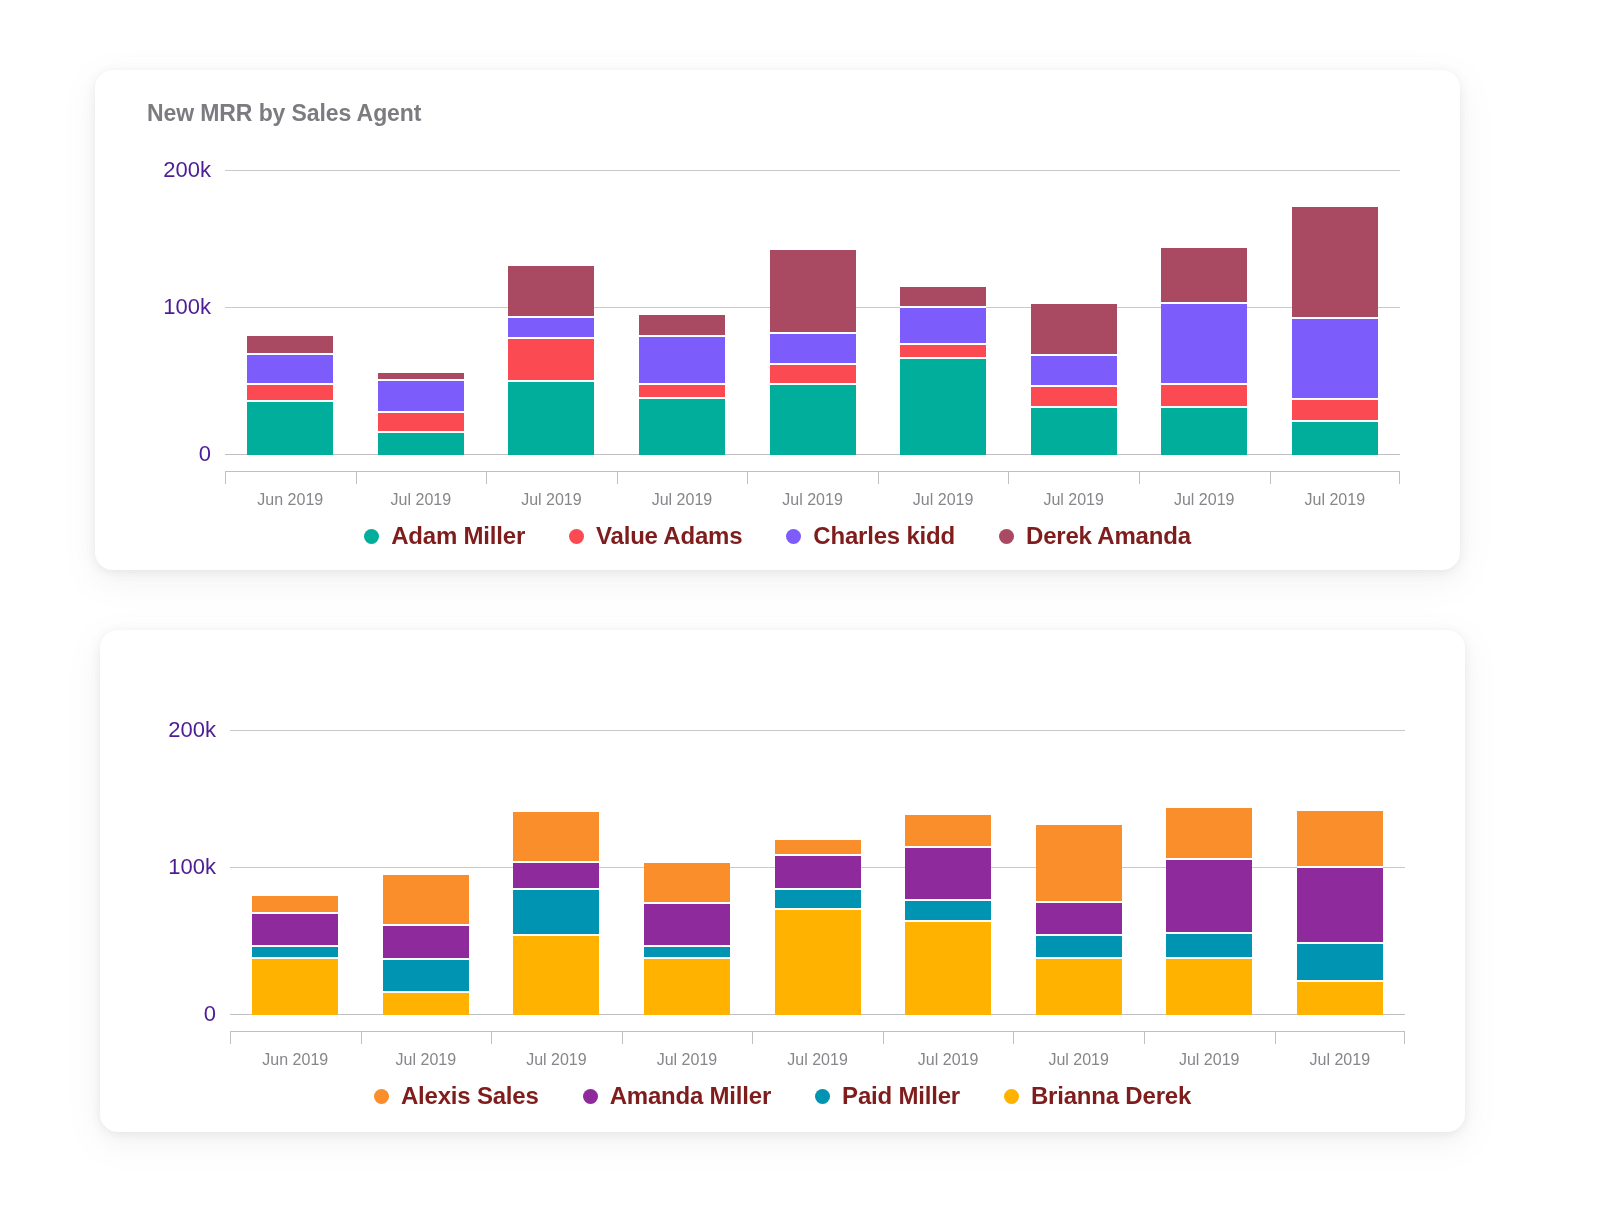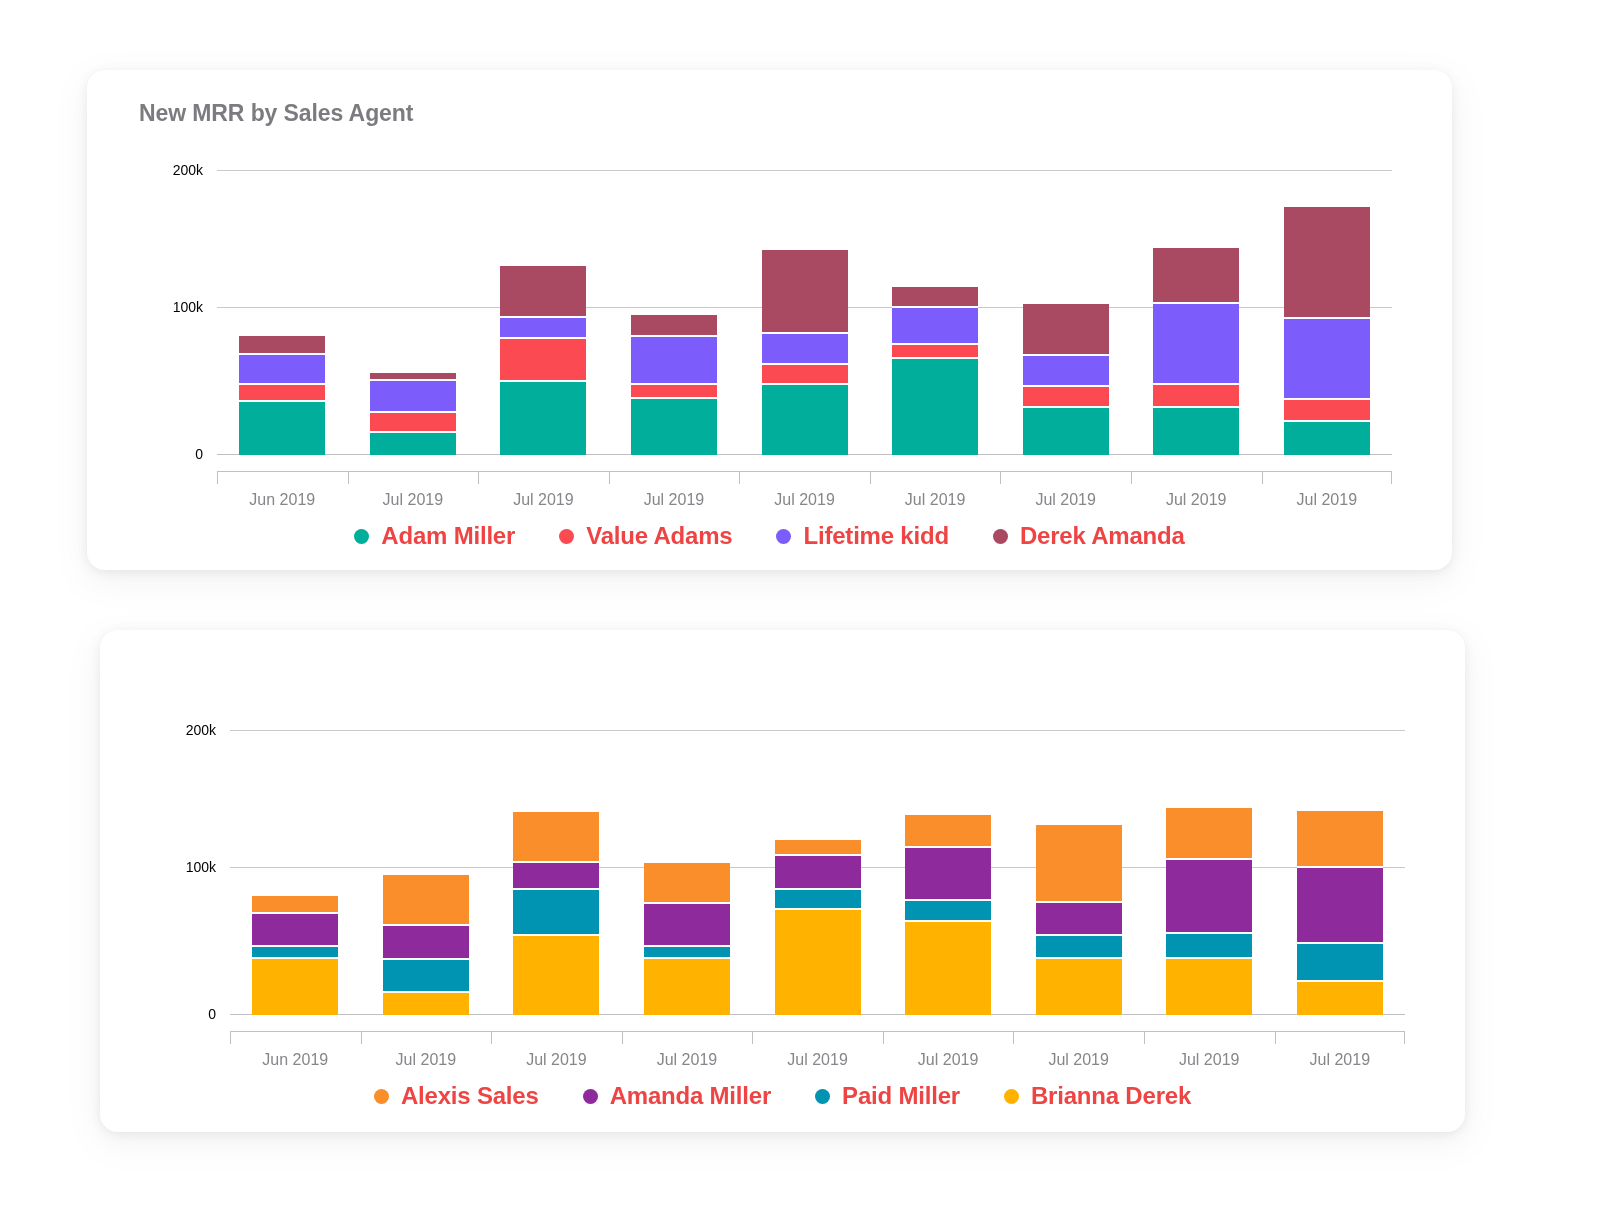--- a/index.html
+++ b/index.html
@@ -10,21 +10,21 @@
     overflow: hidden;
   }
   .page { position: relative; width: 1600px; height: 1210px; }
 
   .card {
     position: absolute;
     background: #ffffff;
     border-radius: 18px;
     box-shadow: 0 2px 10px rgba(120,120,130,0.13), 0 10px 34px rgba(120,120,130,0.10);
   }
-  #card-mrr  { left: 87px; top: 70px;  width: 1365px; height: 500px; }
+  #card-mrr  { left: 95px; top: 70px;  width: 1365px; height: 500px; }
   #card-ltv  { left: 100px; top: 630px; width: 1365px; height: 502px; }
 
   .chart-title {
     position: absolute;
     left: 52px; top: 30px;
     font-size: 23px;
     font-weight: bold;
     color: #7b7b80;
     letter-spacing: -0.1px;
     white-space: nowrap;
@@ -42,22 +42,22 @@
     position: absolute;
     left: 0; width: 100%;
     height: 1px;
     background: #c9c9cc;
   }
   .ytick-label {
     position: absolute;
     right: 100%;
     margin-right: 14px;
     transform: translateY(-50%);
-    font-size: 14px;
-    color: #000000;
+    font-size: 22px;
+    color: #4c1d95;
     white-space: nowrap;
   }
   .axis-base {
     position: absolute;
     left: 0; width: 100%;
     bottom: 0;
     height: 1px;
     background: #c0c0c4;
   }
 
@@ -129,21 +129,21 @@
     align-items: center;
     gap: 44px;
   }
   #legend-mrr { top: 452px; }
   #legend-ltv { top: 452px; }
   .legend-item { display: flex; align-items: center; gap: 12px; }
   .legend-dot { width: 15px; height: 15px; border-radius: 50%; display: block; }
   .legend-label {
     font-size: 24px;
     font-weight: bold;
-    color: #ef4444;
+    color: #7f1d1d;
     white-space: nowrap;
     letter-spacing: -0.2px;
   }
 </style>
 </head>
 <body>
 
 <div class="page">
 
   <div class="card" id="card-mrr">
@@ -255,21 +255,21 @@
         <div class="legend-item">
           <span class="legend-dot" style="background: rgb(0, 174, 155);"></span>
           <span class="legend-label">Adam Miller</span>
         </div>
         <div class="legend-item">
           <span class="legend-dot" style="background: rgb(252, 74, 82);"></span>
           <span class="legend-label">Value Adams</span>
         </div>
         <div class="legend-item">
           <span class="legend-dot" style="background: rgb(124, 92, 250);"></span>
-          <span class="legend-label">Lifetime kidd</span>
+          <span class="legend-label">Charles kidd</span>
         </div>
         <div class="legend-item">
           <span class="legend-dot" style="background: rgb(170, 73, 98);"></span>
           <span class="legend-label">Derek Amanda</span>
         </div>
       </div>
   </div>
 
   <div class="card" id="card-ltv">
 

